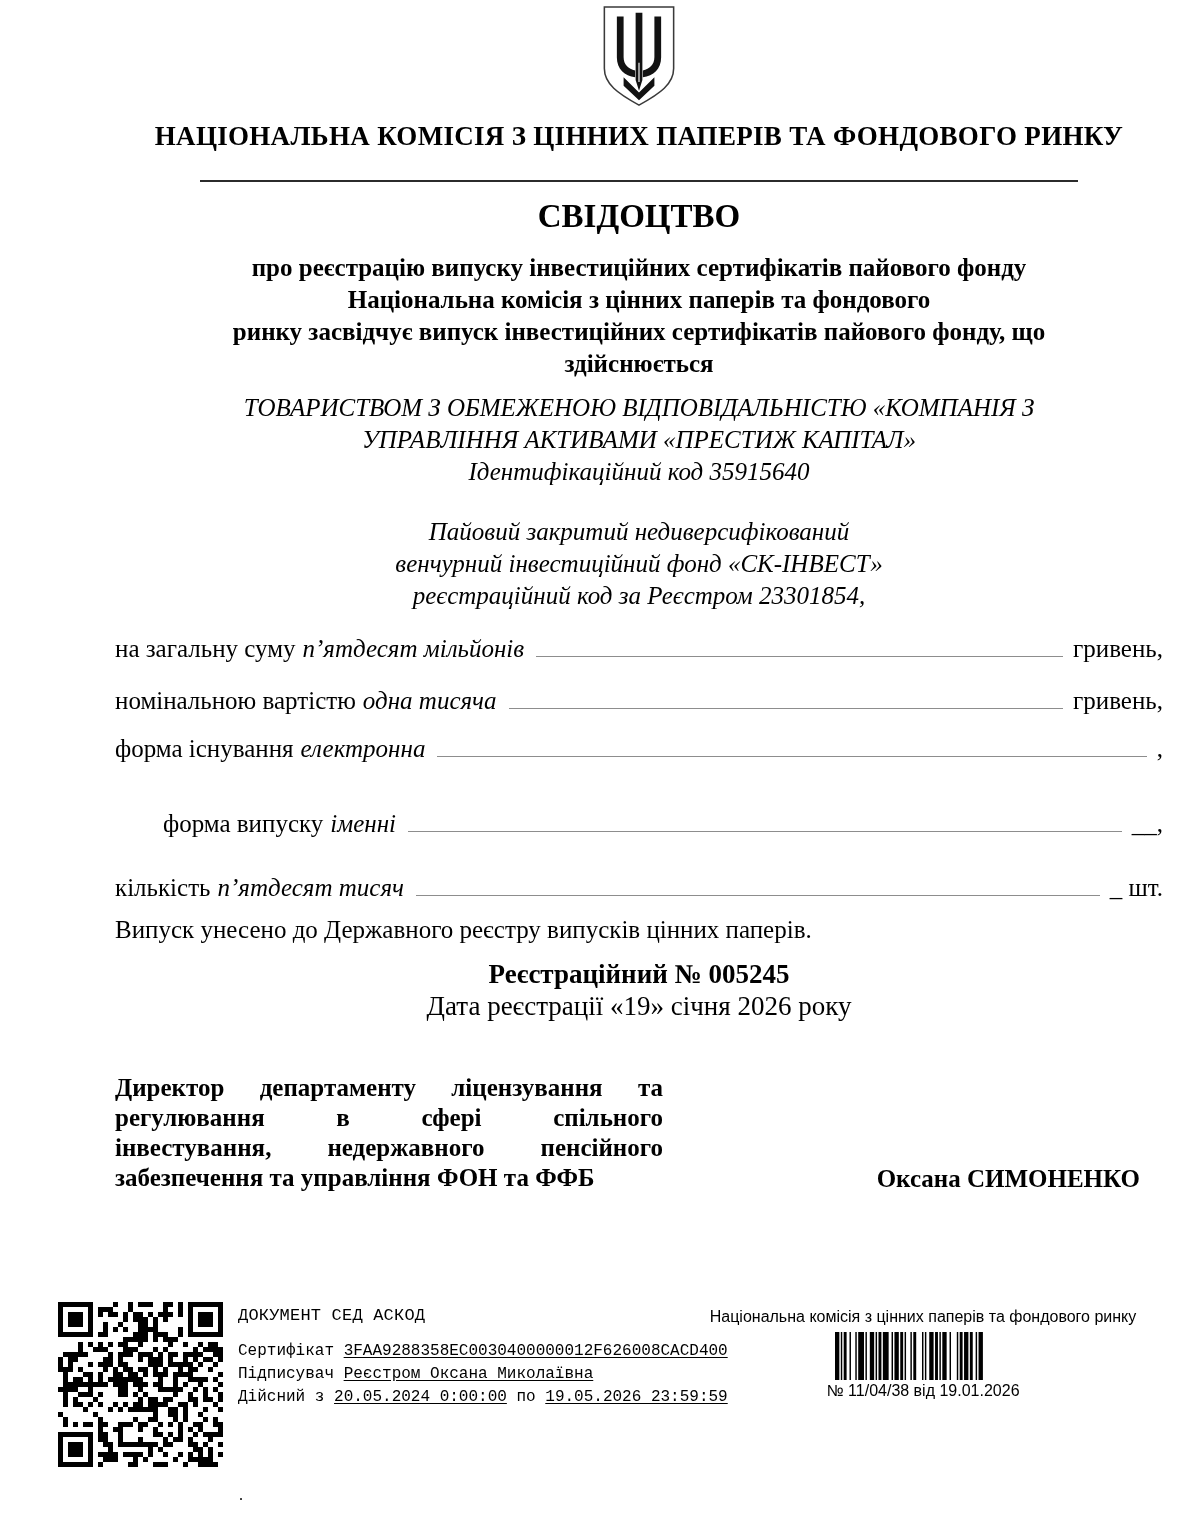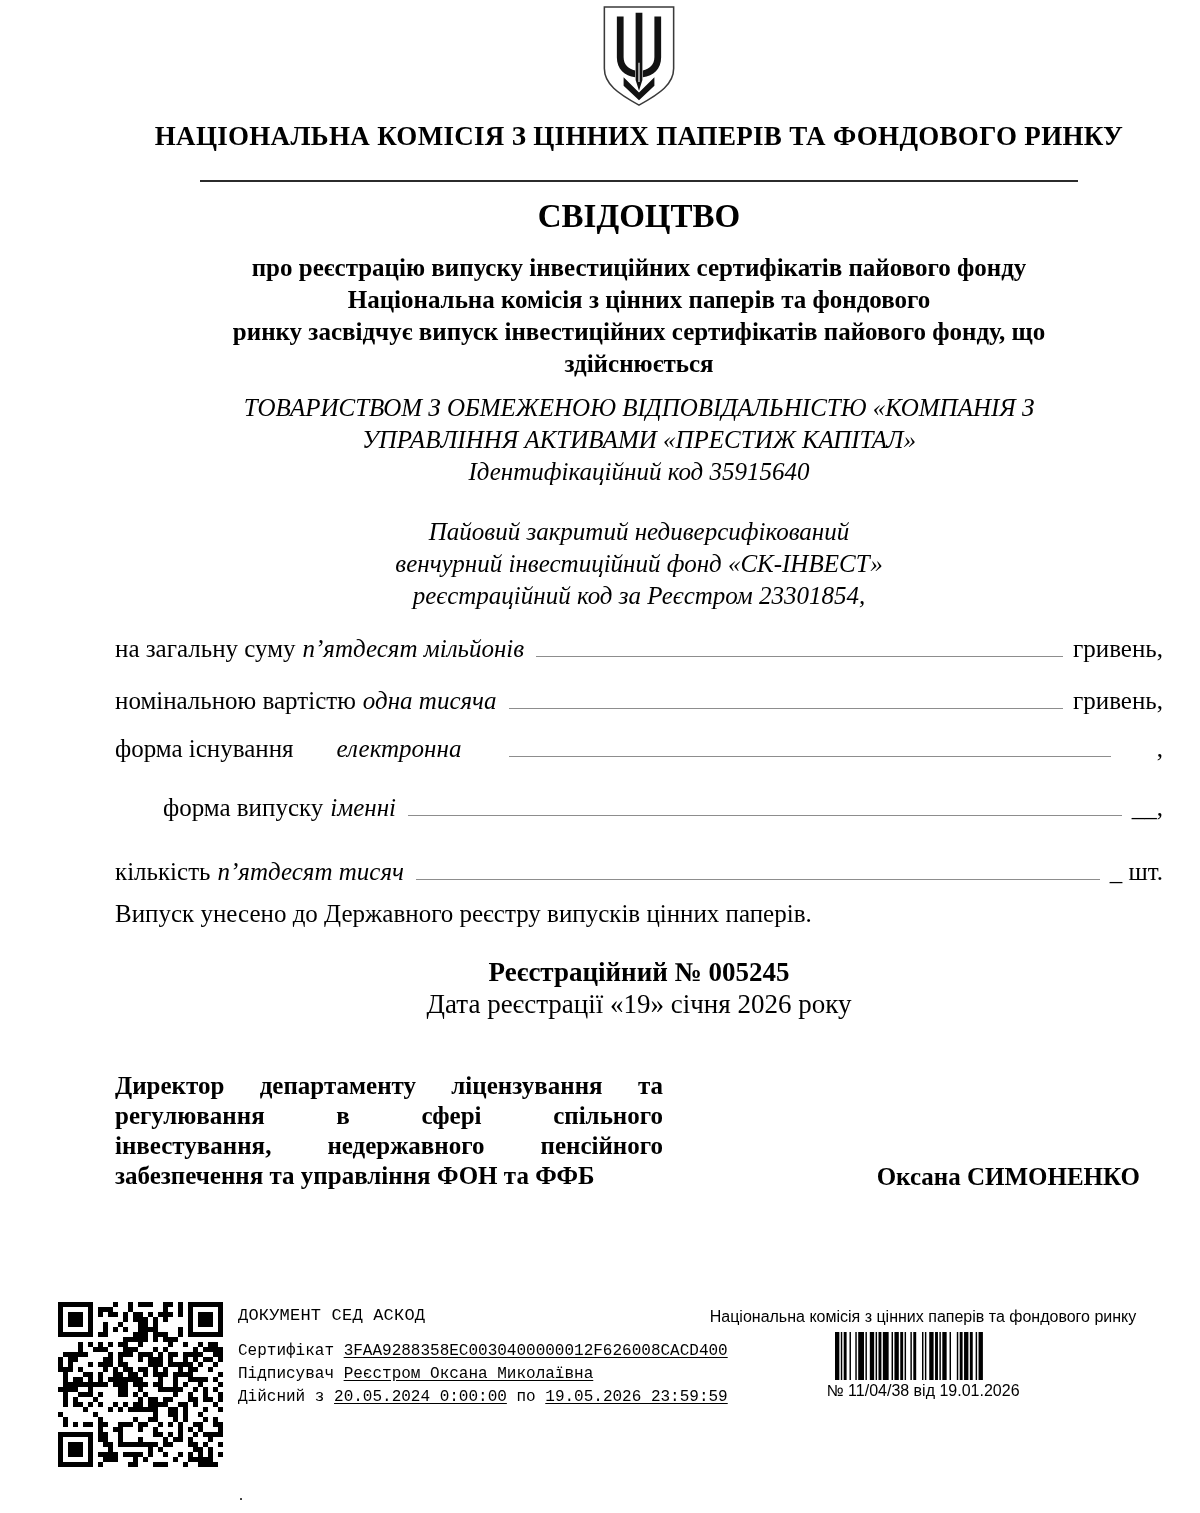--- a/index.html
+++ b/index.html
@@ -16,23 +16,23 @@
   .doc-title{margin-top:16px;font-size:33px;font-weight:bold;}
   .subtitle{margin-top:17px;font-size:25px;font-weight:bold;line-height:32px;}
   .issuer{margin-top:12px;font-size:25px;font-style:italic;line-height:32px;}
   .fund{margin-top:28px;font-size:25px;font-style:italic;line-height:32px;}
   .form-lines{margin-top:22px;font-size:25px;}
   .form-row{display:flex;align-items:flex-start;line-height:30px;}
   .form-row .lbl{white-space:nowrap;}
   .form-row .val{font-style:italic;white-space:nowrap;margin-left:7px;}
   .form-row .fill{flex:1;border-bottom:1.5px solid #8d8d8d;margin:0 10px 4px 12px;height:22px;}
   .form-row .sfx{white-space:nowrap;}
-  .mb22{margin-bottom:22px;}.mb18{margin-bottom:18px;}.mb29{margin-bottom:29px;gap:36px;}.mb34{margin-bottom:34px;margin-left:48px;}
+  .mb22{margin-bottom:22px;}.mb18{margin-bottom:18px;}.mb29{margin-bottom:45px;}.mb34{margin-bottom:34px;margin-left:48px;}
   .registry-note{margin-top:12px;font-size:25px;line-height:30px;}
-  .reg-number{margin-top:27px;font-size:27px;font-weight:bold;line-height:32px;font-family:Liberation Serif, serif;}
+  .reg-number{margin-top:13px;font-size:27px;font-weight:bold;line-height:32px;font-family:Liberation Serif, serif;}
   .reg-date{font-size:27px;line-height:32px;}
   .sig-row{margin-top:51px;display:flex;align-items:flex-end;justify-content:space-between;}
   .dir-block{width:548px;font-size:25px;font-weight:bold;line-height:30px;}
   .dir-line{text-align:justify;text-align-last:justify;}
   .dir-line.last{text-align-last:left;}
   .sig-name{font-size:25px;font-weight:bold;margin-right:23px;white-space:nowrap;}
   
   .qr-box{position:absolute;left:58px;top:1302px;width:165px;height:165px;}
   .sed-box{position:absolute;left:238px;top:1306px;font-family:Liberation Mono, monospace;}
   .sed-title{font-size:17px;letter-spacing:.2px;}

